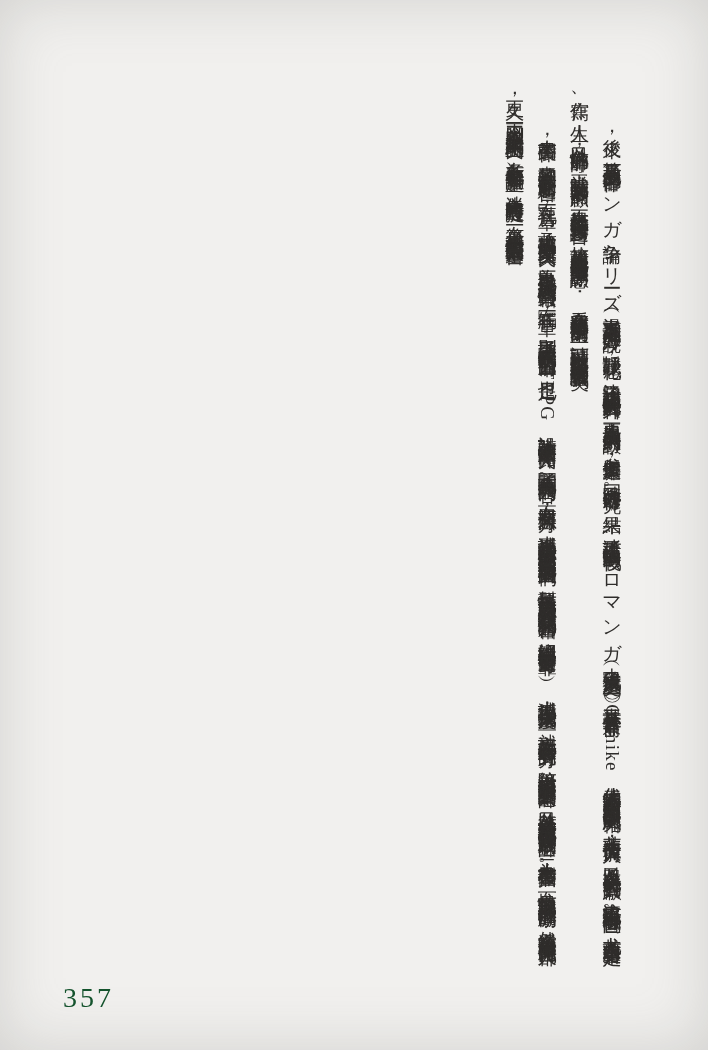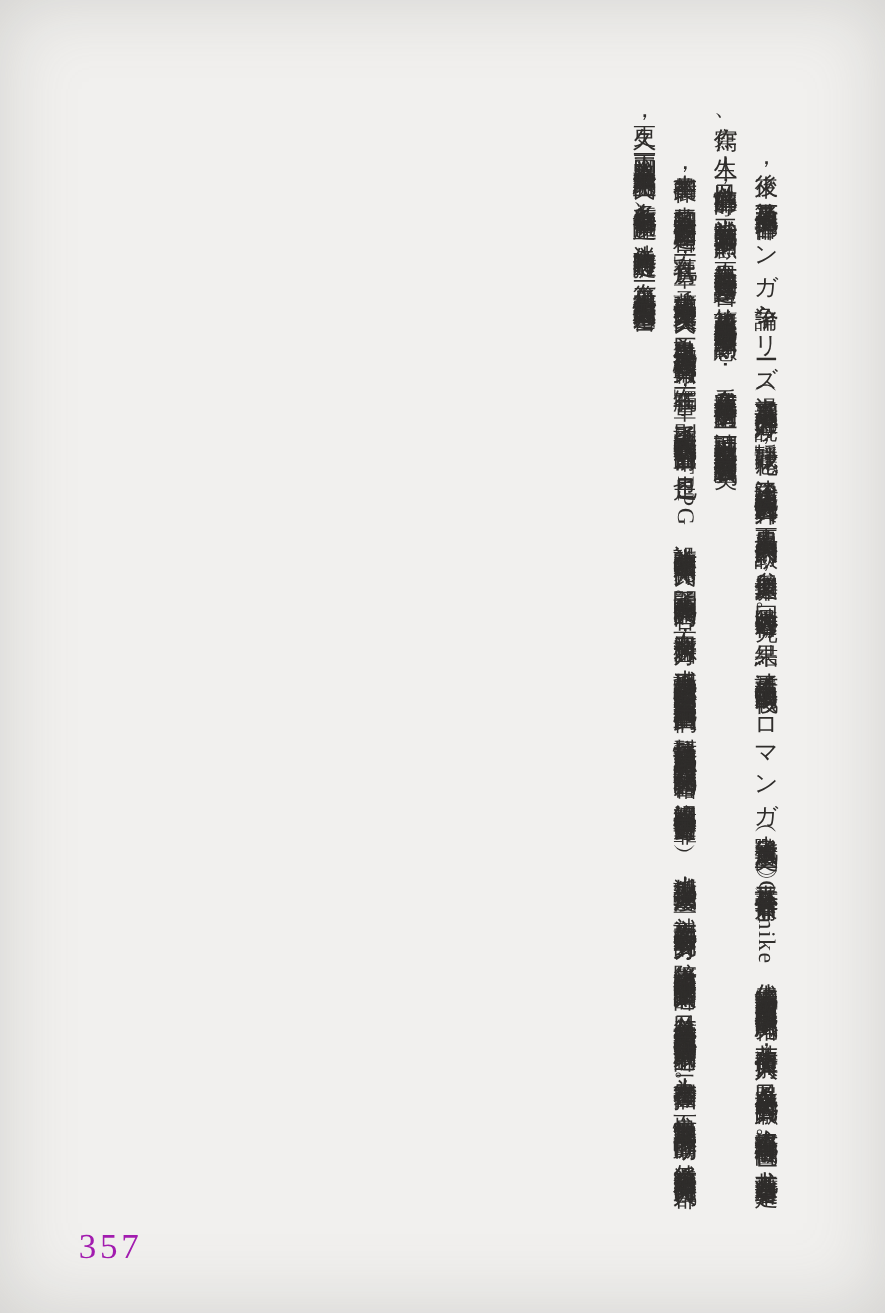--- a/index.html
+++ b/index.html
@@ -41,21 +41,21 @@
     margin: 0;
     padding: 0;
     text-indent: 2em;
   }
   .page-number {
     position: absolute;
     left: 63px;
     top: 982px;
     font-size: 28px;
     letter-spacing: 3px;
-    color: #a21caf;
+    color: #14532d;
     font-family: "Liberation Serif", "DejaVu Serif", serif;
   }
 </style>
 </head>
 <body>
 
 <div class="page">
   <div class="text-block">
     <p>後來，筆者又被他的另一部著作『マンガ争論シリーズ（漫畫之爭系列）』的理念「好好說、靜靜聽」感化，決定除了訪談紀錄和文史性的資料外，更要親自與業內的人們對談，參與這個業界，同時從內外進行研究。結果，才誕生了這種由已故的『戰後エロマンガ史（戰後成人漫畫史）』（二〇一〇，青林工藝舍）作者兼前Comike代表的米澤嘉博和永山薰兩人相加後除以十的研究風格；若非這兩位偉大前人，以及眾多次文化研究者的貢獻，這本書也絕對沒有機會問世。尤其永山薰對筆者更是寫作、人生、以及性癖的導師，平時就受到其非常多的照顧，更在執筆本書時得到其諸多建言。故筆者想藉此機會向永山老師致上最深的謝意⋯⋯看在我將您捧得這麼高的份上，請問可以把之前在您那兒投稿的稿費發給我了嗎（笑）。</p>
     <p>本書的製作，真的得到了非常多人的幫助和建言。在「乳房」一章，承蒙成人媒體研究家安田理央氏，為巨乳史提供了三次元領域的寶貴情報；在「觸手」一章，則委託了筆者大學時代科幻研究會的前輩，也是TRPG設計師兼作家的朱鷺田祐介氏，審閱了克蘇魯相關的內容。而在資料來源方面，也感謝平常總是承蒙照顧的明治大學米澤嘉博紀念圖書館的員工們，幫忙尋找貴重的雜誌圖版資料（若想尋找次文化相關的書籍，這裡絕對比國會圖書館還要可靠！）。也感謝每次提到成人漫畫，就忘記貴為作家和研究者的身分，陪筆者徹夜暢談的漫畫家甘詰留太老師，以及替筆者的商業誌連載作品提供可愛插畫的枝空老師，二人為本書製作插圖。百忙中真的非常感謝二位老師的協助。然後還有陪筆者奮鬥得比任何人都更久，兩人三腳一路走過來的責編村上氏。多虧有他在筆者偏離主題、迷失方向時適時提醒；在筆者一心只想把所有想寫的東西塞進書</p>

